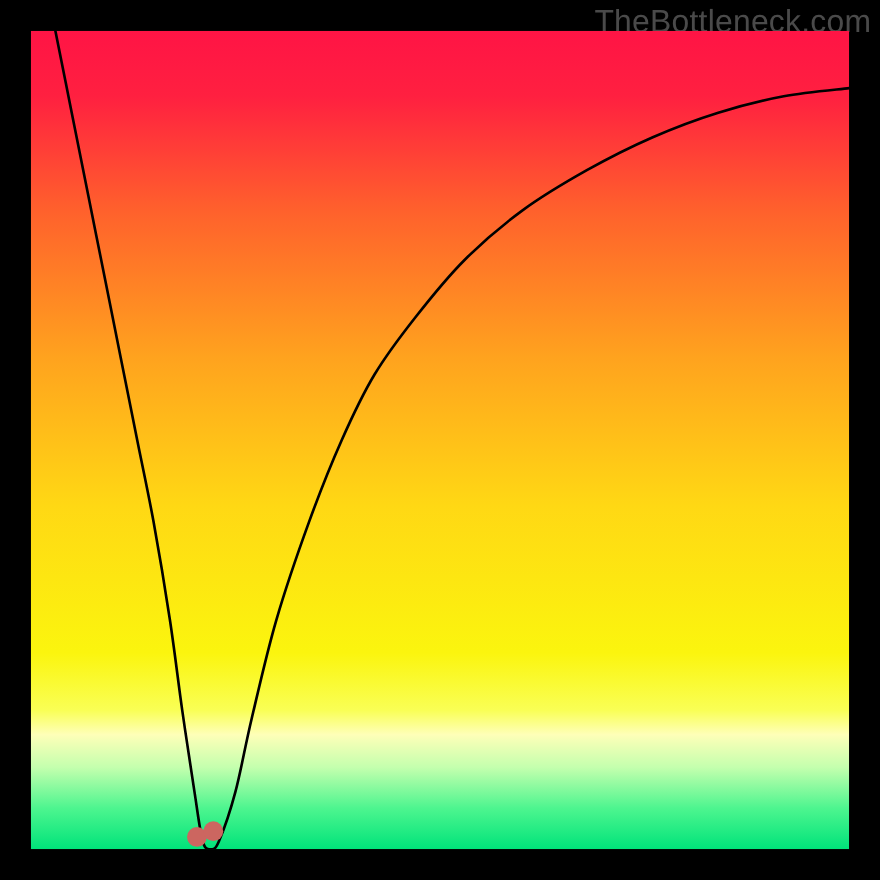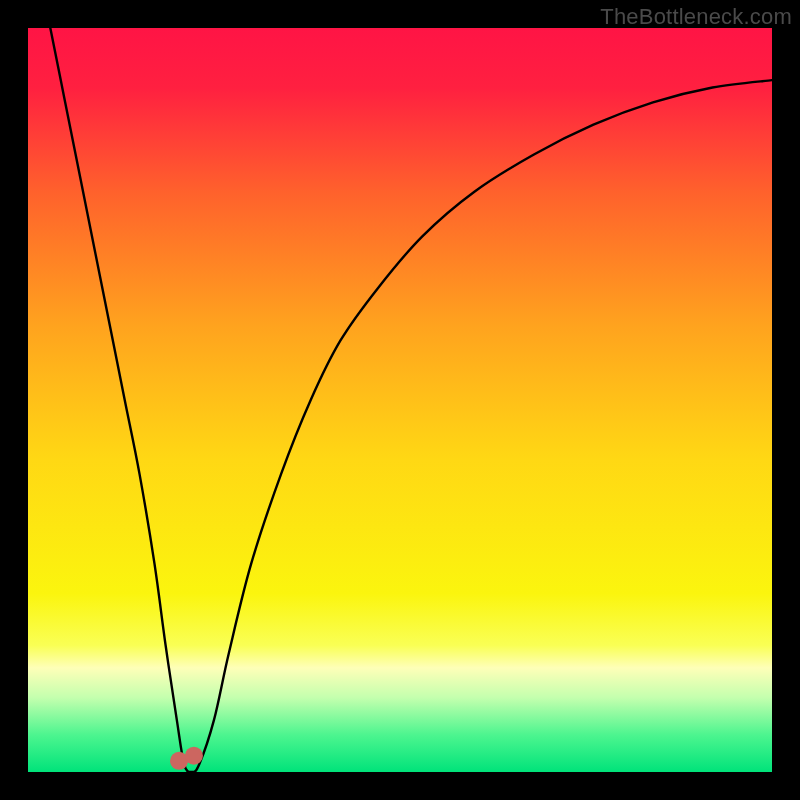--- a/index.html
+++ b/index.html
@@ -24,21 +24,21 @@
     left: 28px;
     top: 28px;
     width: 744px;
     height: 744px;
   }
   .watermark {
     position: absolute;
     top: 4px;
     right: 8px;
     color: #4a4a4a;
-    font-size: 22px;
+    font-size: 29px;
     font-weight: 400;
     letter-spacing: 0.2px;
     user-select: none;
   }
   svg { display: block; }
 </style>
 </head>
 <body>
 
 <div class="frame">

